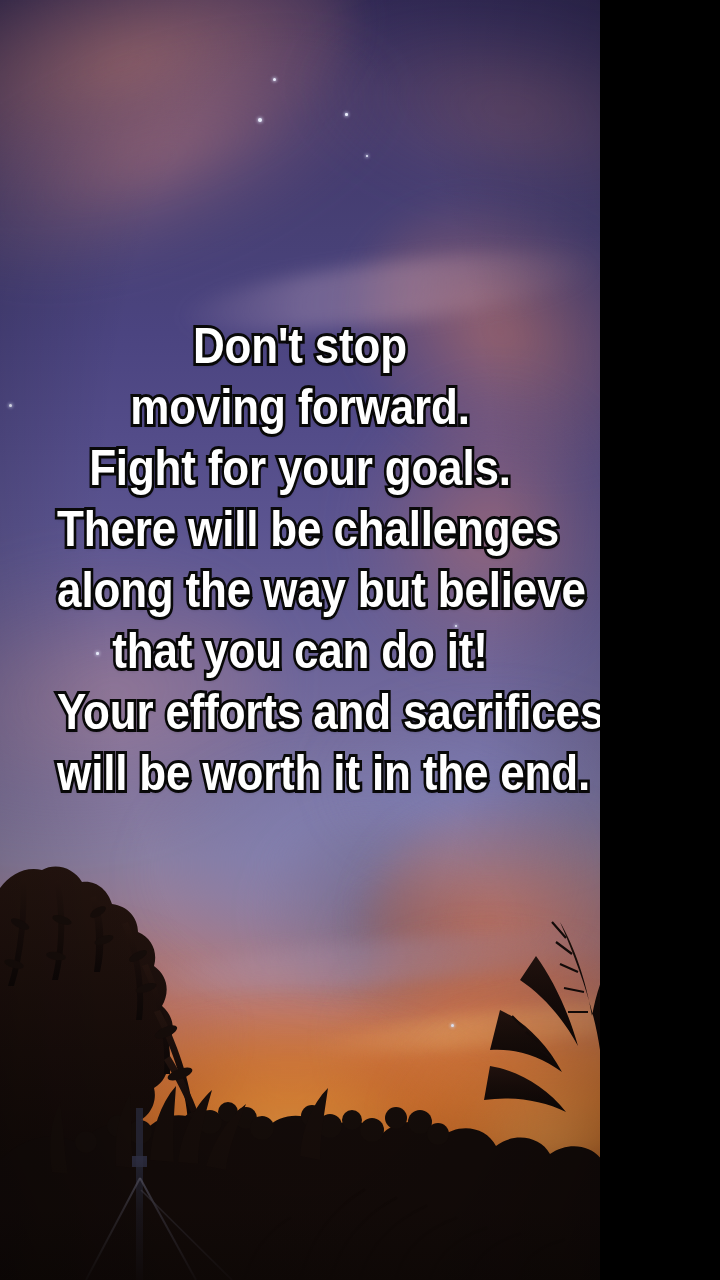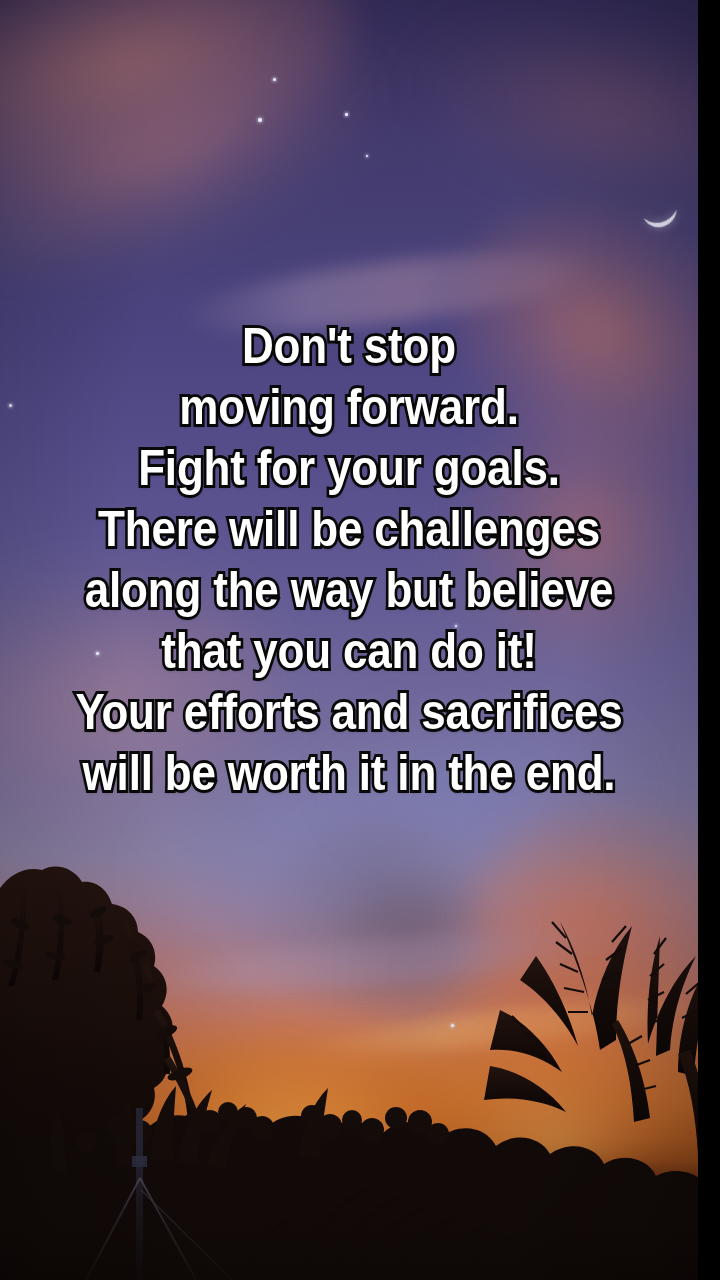--- a/index.html
+++ b/index.html
@@ -2,21 +2,21 @@
 <html><head>
 <meta charset="utf-8">
 <style>
   html, body {
     margin: 0;
     padding: 0;
     background: #000;
   }
   #canvas {
     position: relative;
-    width: 698px;
+    width: 600px;
     height: 1280px;
     overflow: hidden;
     font-family: "Liberation Sans", sans-serif;
   }
 
   
   .sky-base {
     position: absolute;
     inset: 0;
     background: linear-gradient(

